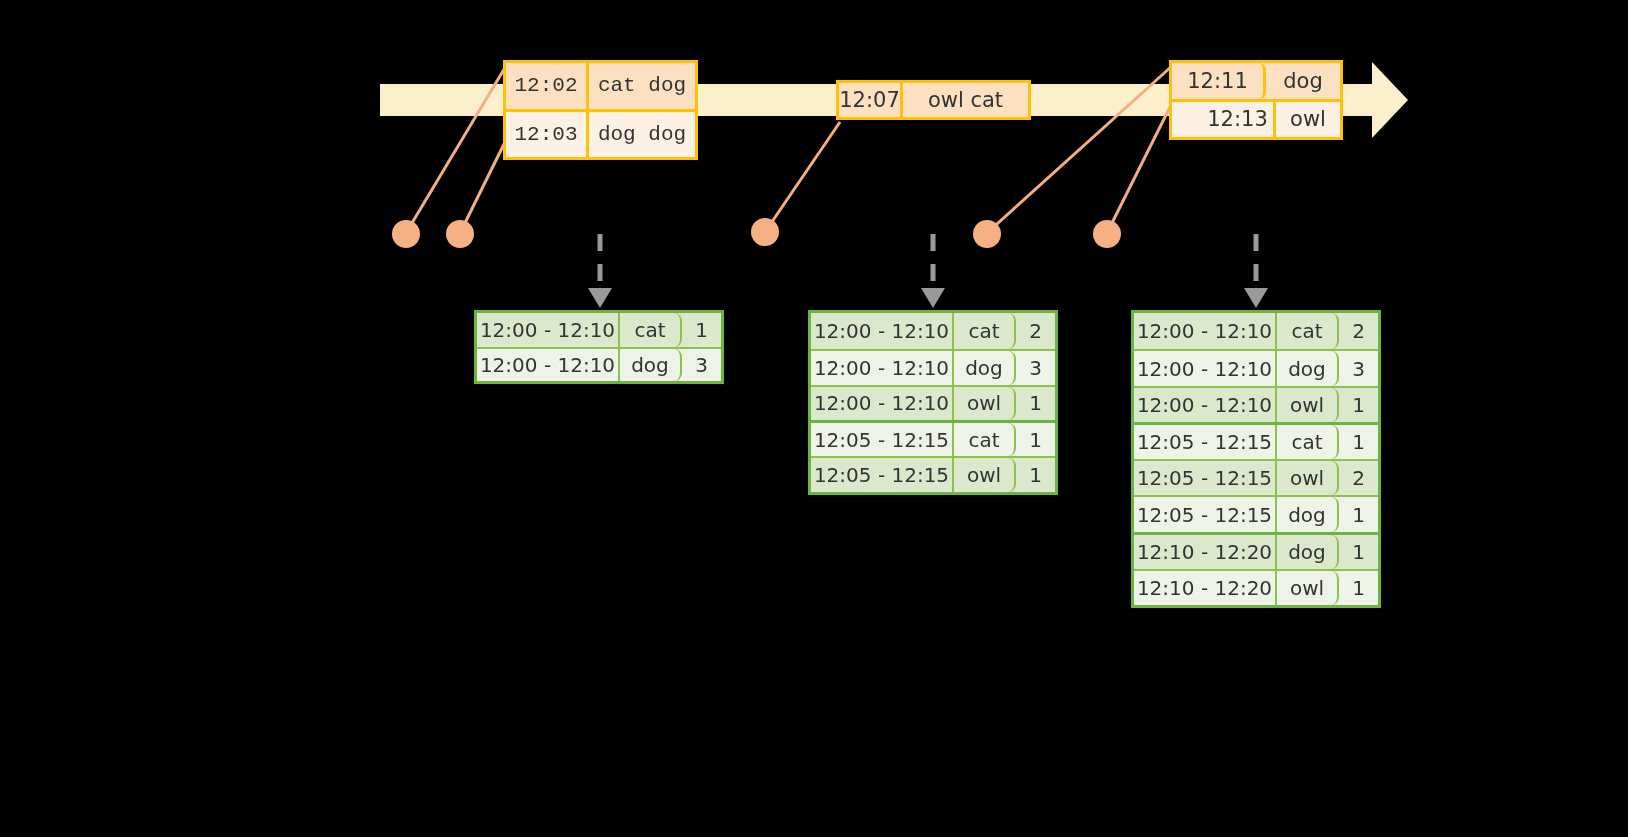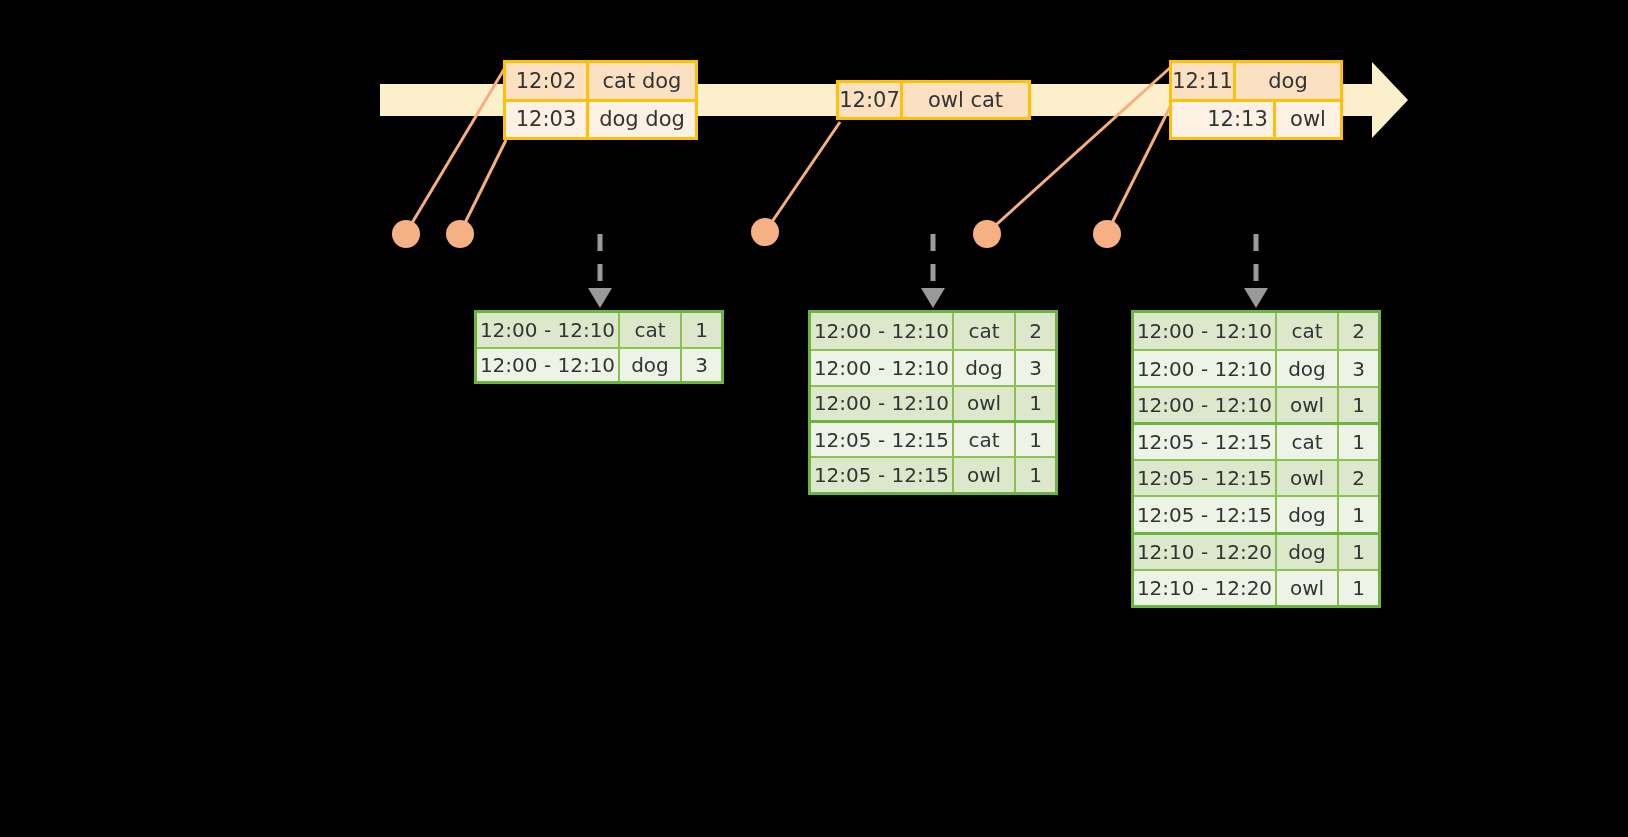--- a/index.html
+++ b/index.html
@@ -103,20 +103,21 @@
     box-sizing: border-box;
   }
   .res-key {
     display: flex;
     align-items: center;
     justify-content: center;
     color: #333333;
     font-size: 20px;
     border-right: 2px solid #8CC04F;
     box-sizing: border-box;
+    border-radius: 8px;
   }
   .res-cnt {
     display: flex;
     align-items: center;
     justify-content: center;
     color: #333333;
     font-size: 20px;
     box-sizing: border-box;
   }
 </style>
@@ -156,41 +157,41 @@
     <g>
       <line x1="933" y1="234" x2="933" y2="288" stroke="#999999" stroke-width="5" stroke-dasharray="17 13"></line>
       <polygon points="921,288 945,288 933,308" fill="#999999"></polygon>
     </g>
     <g>
       <line x1="1256" y1="234" x2="1256" y2="288" stroke="#999999" stroke-width="5" stroke-dasharray="17 13"></line>
       <polygon points="1244,288 1268,288 1256,308" fill="#999999"></polygon>
     </g>
   </svg>
 
-  <div class="event-box" style="left:503px; top:60px; width:195px; height:80px;">
+  <div class="event-box" style="left:503px; top:60px; width:195px; height:100px;font-family:Liberation Mono, monospace;">
     <div class="event-row shade-a">
       <div class="event-time" style="width:83px;">12:02</div>
       <div class="event-words">cat dog</div>
     </div>
     <div class="event-row shade-b">
       <div class="event-time" style="width:83px;">12:03</div>
       <div class="event-words">dog dog</div>
     </div>
   </div>
 
   <div class="event-box" style="left:836px; top:80px; width:195px; height:40px;">
     <div class="event-row shade-a">
       <div class="event-time" style="width:64px;">12:07</div>
       <div class="event-words">owl cat</div>
     </div>
   </div>
 
   <div class="event-box" style="left:1169px; top:60px; width:174px; height:80px;">
     <div class="event-row shade-a">
-      <div class="event-time" style="width:64px;">12:11</div>
+      <div class="event-time" style="width:94px;border-radius:7px;">12:11</div>
       <div class="event-words">dog</div>
     </div>
     <div class="event-row shade-b">
       <div class="event-time" style="width:74px;margin-left:30px;">12:13</div>
       <div class="event-words">owl</div>
     </div>
   </div>
 
   <div class="result-table" style="left:474px; top:310px; width:250px; height:74px;">
     <div class="res-row alt">

